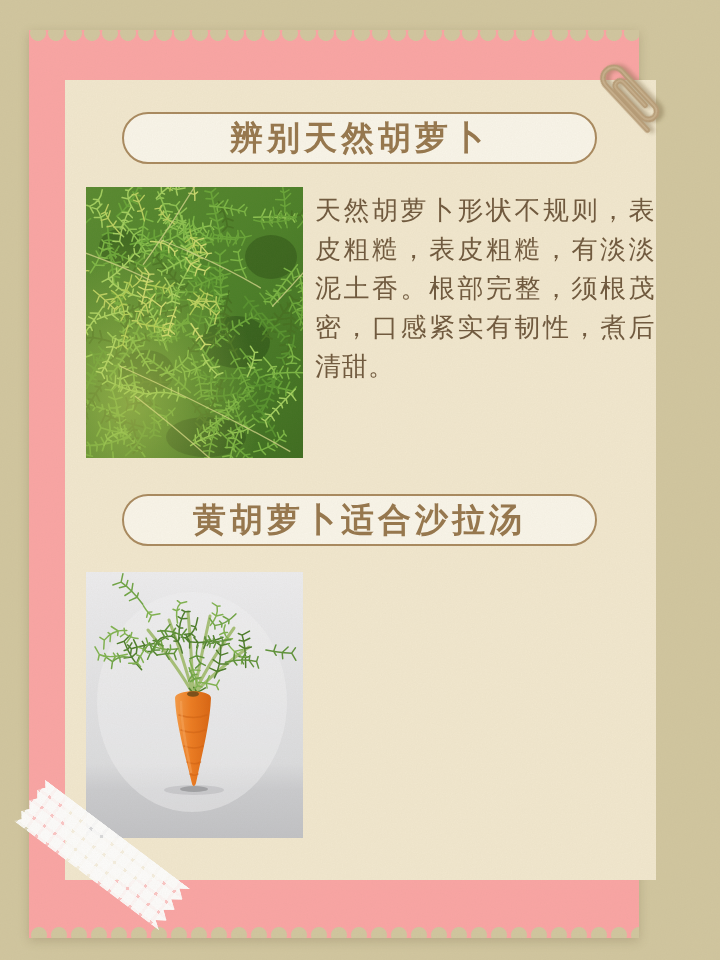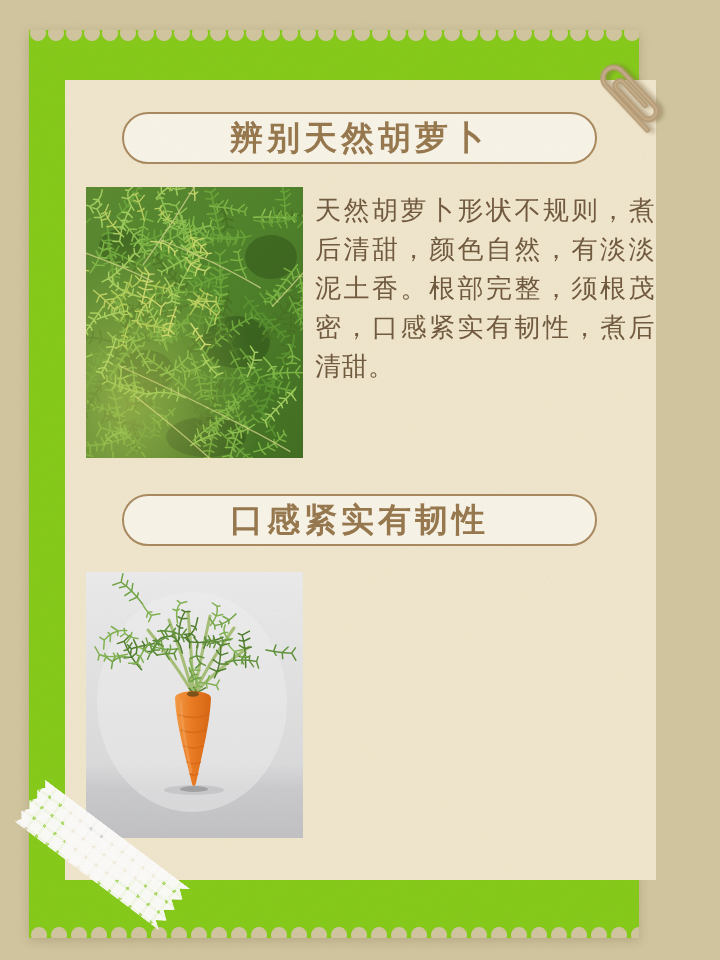--- a/index.html
+++ b/index.html
@@ -1,19 +1,19 @@
 <!DOCTYPE html>
 <html><head>
 <meta charset="utf-8">
 <style>
   html,body{margin:0;padding:0}
   .stage{position:relative;width:720px;height:960px;background:#d2c7a0;overflow:hidden;
          font-family:"Liberation Sans",sans-serif}
   
-  .paper{position:absolute;left:29px;top:30px;width:610px;height:908px;background:#84cc16;
+  .paper{position:absolute;left:29px;top:30px;width:610px;height:908px;background:#fca5a5;
          box-shadow:0 3px 10px rgba(90,75,45,.22)}
   .paper::before{content:"";position:absolute;left:0;right:0;top:0;height:16px;
 
          background-image:radial-gradient(circle at 9px 3px,#d2c7a0 7.5px,rgba(210,199,160,0) 8.4px);
          background-size:18px 16px;background-repeat:repeat-x}
   .paper::after{content:"";position:absolute;left:0;right:0;bottom:0;height:17px;
          background-image:radial-gradient(circle at 10px 14px,#d2c7a0 7.5px,rgba(210,199,160,0) 8.4px);
          background-size:20px 17px;background-repeat:repeat-x}
   .panel{position:absolute;left:36px;top:50px;width:591px;height:800px;background:#f3e9d0}
   .pill{position:absolute;left:57px;width:475px;height:52px;background:#fbf7ec;
@@ -83,24 +83,24 @@
               <path d="M34.5 46.9Q21.6 33.5 19.2 25.1M27.1 38.6l-6.0 1.2M27.1 38.6l3.1 -4.6M22.0 31.3l-6.6 2.1M22.0 31.3l2.2 -7.5M19.2 25.1l-3.6 1.8M19.2 25.1l3.1 -7.5M2.9 83.9Q-1.6 82.4 -15.3 91.1M-3.9 84.9l-0.6 7.4M-3.9 84.9l-5.7 -3.0M-15.3 91.1l-2.1 7.0M-15.3 91.1l-2.4 -4.1M101.5 112.4Q118.3 116.0 130.5 128.2M109.6 114.7l2.3 -2.4M109.6 114.7l-0.4 5.6M117.1 118.1l4.1 -5.4M117.1 118.1l-0.4 4.1M124.1 122.6l5.4 -5.4M124.1 122.6l0.6 5.2M130.5 128.2l2.9 -3.4M130.5 128.2l-1.9 8.3M47.2 99.5Q55.9 94.2 56.2 85.8M53.8 93.4l-4.3 -4.3M53.8 93.4l7.5 1.6M56.2 85.8l-4.6 -4.7M56.2 85.8l7.8 2.1M7.5 103.2Q20.1 113.5 28.4 122.1M13.6 108.2l7.2 -1.5M13.6 108.2l-2.8 6.8M19.0 113.1l8.6 -1.4M19.0 113.1l-1.1 7.0M24.0 117.7l4.9 -3.6M24.0 117.7l-1.8 4.2M28.4 122.1l3.3 -2.6M28.4 122.1l-0.2 3.3M88.3 36.7Q76.6 30.0 73.8 21.1M81.5 32.0l-4.1 1.3M81.5 32.0l2.2 -4.6M76.7 26.8l-3.7 1.2M76.7 26.8l0.8 -2.9M73.8 21.1l-4.8 0.8M73.8 21.1l1.6 -2.6M104.8 118.2Q113.3 112.0 129.9 115.0M111.4 115.1l1.7 -6.4M111.4 115.1l4.3 4.0M119.7 114.0l1.9 -7.8M119.7 114.0l3.4 5.1M129.9 115.0l0.4 -5.3M129.9 115.0l3.6 7.1M58.4 33.7Q54.7 18.1 49.5 7.4M55.8 23.8l-4.2 0.5M55.8 23.8l2.3 -2.5M52.8 15.1l-5.4 -1.9M52.8 15.1l5.5 -6.7M49.5 7.4l-3.2 0.4M49.5 7.4l2.6 -1.5M66.7 113.0Q55.5 117.7 51.1 133.9M60.0 117.4l2.1 8.5M60.0 117.4l-7.0 -4.1M54.8 124.4l2.8 4.3M54.8 124.4l-5.4 0.0M51.1 133.9l4.6 6.7M51.1 133.9l-5.0 -0.1" fill="none" stroke="#b9d05e" stroke-width="1.4" stroke-linecap="round"></path>
               <path d="M90.4 120.0Q83.3 137.8 82.2 147.7M87.2 128.4l2.3 2.0M87.2 128.4l-5.6 1.0M84.8 135.8l3.1 1.4M84.8 135.8l-7.8 2.3M83.1 142.3l5.4 4.7M83.1 142.3l-5.0 1.4M82.2 147.7l2.4 1.8M82.2 147.7l-5.9 1.3M58.7 109.9Q62.7 109.7 75.4 120.0M64.9 112.3l4.3 -5.4M64.9 112.3l-1.6 8.2M75.4 120.0l4.5 -4.8M75.4 120.0l-1.3 7.8M104.3 50.7Q111.3 53.3 121.7 66.8M109.3 53.6l8.3 -2.3M109.3 53.6l-2.4 6.9M115.1 59.0l5.0 -2.0M115.1 59.0l-0.5 6.8M121.7 66.8l3.8 -0.7M121.7 66.8l-2.1 3.7M99.9 70.3Q106.2 81.5 119.4 83.8M104.9 76.8l7.3 -3.0M104.9 76.8l-3.5 7.2M111.4 81.3l3.5 -4.0M111.4 81.3l-2.3 7.2M119.4 83.8l4.4 -3.5M119.4 83.8l-1.1 4.1M105.0 136.5Q110.3 144.5 119.0 157.3M108.9 142.4l3.2 -1.2M108.9 142.4l-1.8 5.3M113.5 149.3l3.0 -0.3M113.5 149.3l-3.3 4.4M119.0 157.3l5.8 0.3M119.0 157.3l-4.2 5.2M55.9 117.0Q58.7 103.9 63.1 87.0M57.4 110.2l-6.0 -5.2M57.4 110.2l3.4 0.1M59.1 102.9l-6.3 -3.1M59.1 102.9l7.2 -0.6M61.0 95.2l-4.0 -2.0M61.0 95.2l6.0 -0.8M63.1 87.0l-4.4 -6.0M63.1 87.0l4.9 0.1M64.5 54.5Q80.8 53.8 88.7 65.0M74.5 55.4l2.8 -1.9M74.5 55.4l0.8 7.5M82.5 58.9l3.8 -4.9M82.5 58.9l0.4 6.8M88.7 65.0l2.8 -1.8M88.7 65.0l0.0 3.2M108.8 13.4Q109.7 2.5 102.4 -17.5M108.7 7.4l-5.9 -1.3M108.7 7.4l2.9 -2.4M107.6 0.2l-6.6 -3.7M107.6 0.2l4.8 -2.5M105.5 -8.1l-3.8 -0.0M105.5 -8.1l4.0 -2.5M102.4 -17.5l-6.9 -2.9M102.4 -17.5l7.1 -4.4" fill="none" stroke="#c9d96c" stroke-width="1.4" stroke-linecap="round"></path>
             </g>
           <g id="foliage-strands">
               <path d="M57.0 77.9q60.5 -84.7 101.1 -169.4M73.9 52.5q60.5 24.3 100.9 48.6M48.9 209.0q75.2 58.2 130.5 116.4M186.3 119.5q69.6 -73.5 119.1 -147.0M204.3 264.6q-75.4 -42.8 -170.7 -85.6M67.0 94.6q-36.3 -18.6 -92.7 -37.2" fill="none" stroke="#cfd387" stroke-width="1.3" opacity="0.8"></path>
             </g>
           <rect x="0" y="0" width="217" height="271" fill="url(#folYellow)"></rect>
         </svg>
       </div>
 
-      <p class="bodytext text1">天然胡萝卜形状不规则，煮后清甜，颜色自然，有淡淡泥土香。根部完整，须根茂密，口感紧实有韧性，煮后清甜。</p>
+      <p class="bodytext text1">天然胡萝卜形状不规则，表皮粗糙，表皮粗糙，有淡淡泥土香。根部完整，须根茂密，口感紧实有韧性，煮后清甜。</p>
 
       <div class="pill pill2">
-        <span>口感紧实有韧性</span>
+        <span>黄胡萝卜适合沙拉汤</span>
       </div>
 
       <div class="photo photo2">
         <svg width="217" height="266" viewBox="0 0 217 266">
           <defs>
             <linearGradient id="studioBg" x1="0" y1="0" x2="0" y2="1">
               <stop offset="0" stop-color="#eeeef1"></stop>
               <stop offset="0.72" stop-color="#dcdde0"></stop>
               <stop offset="0.82" stop-color="#cbccd0"></stop>
               <stop offset="1" stop-color="#c2c3c7"></stop>

